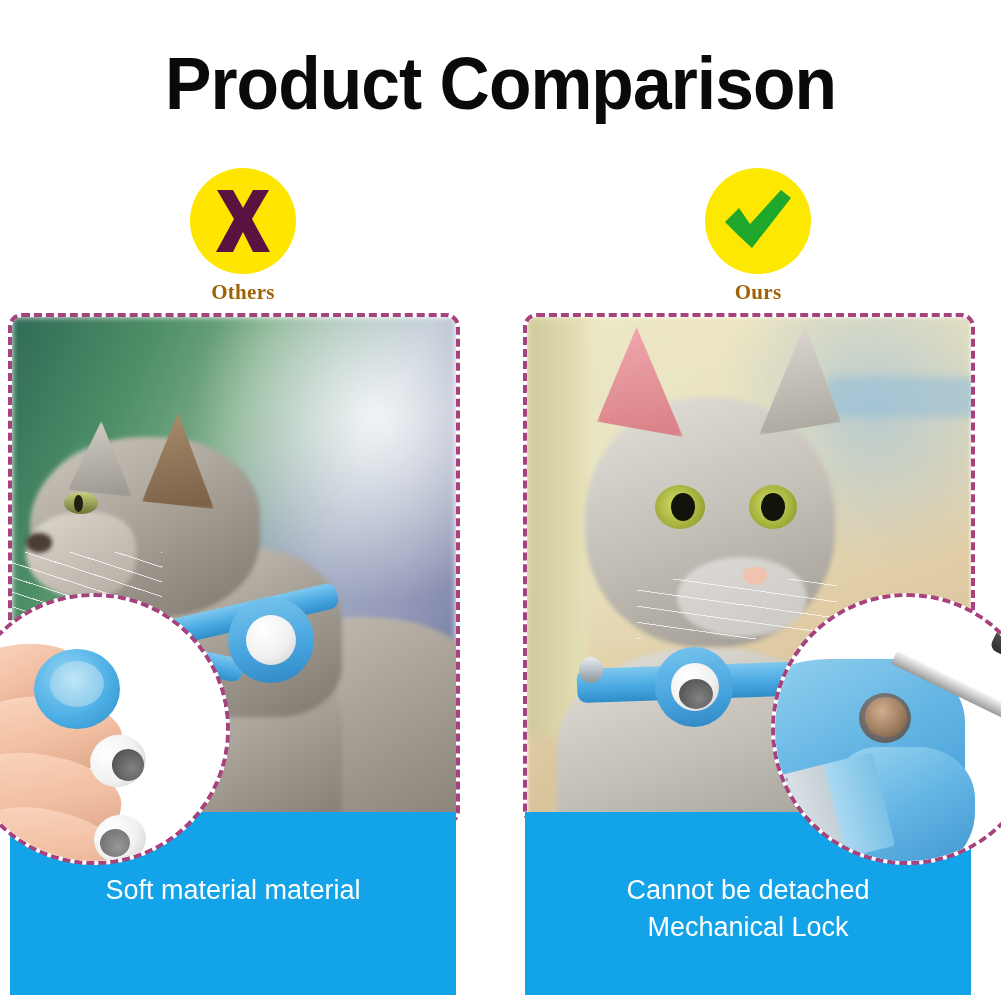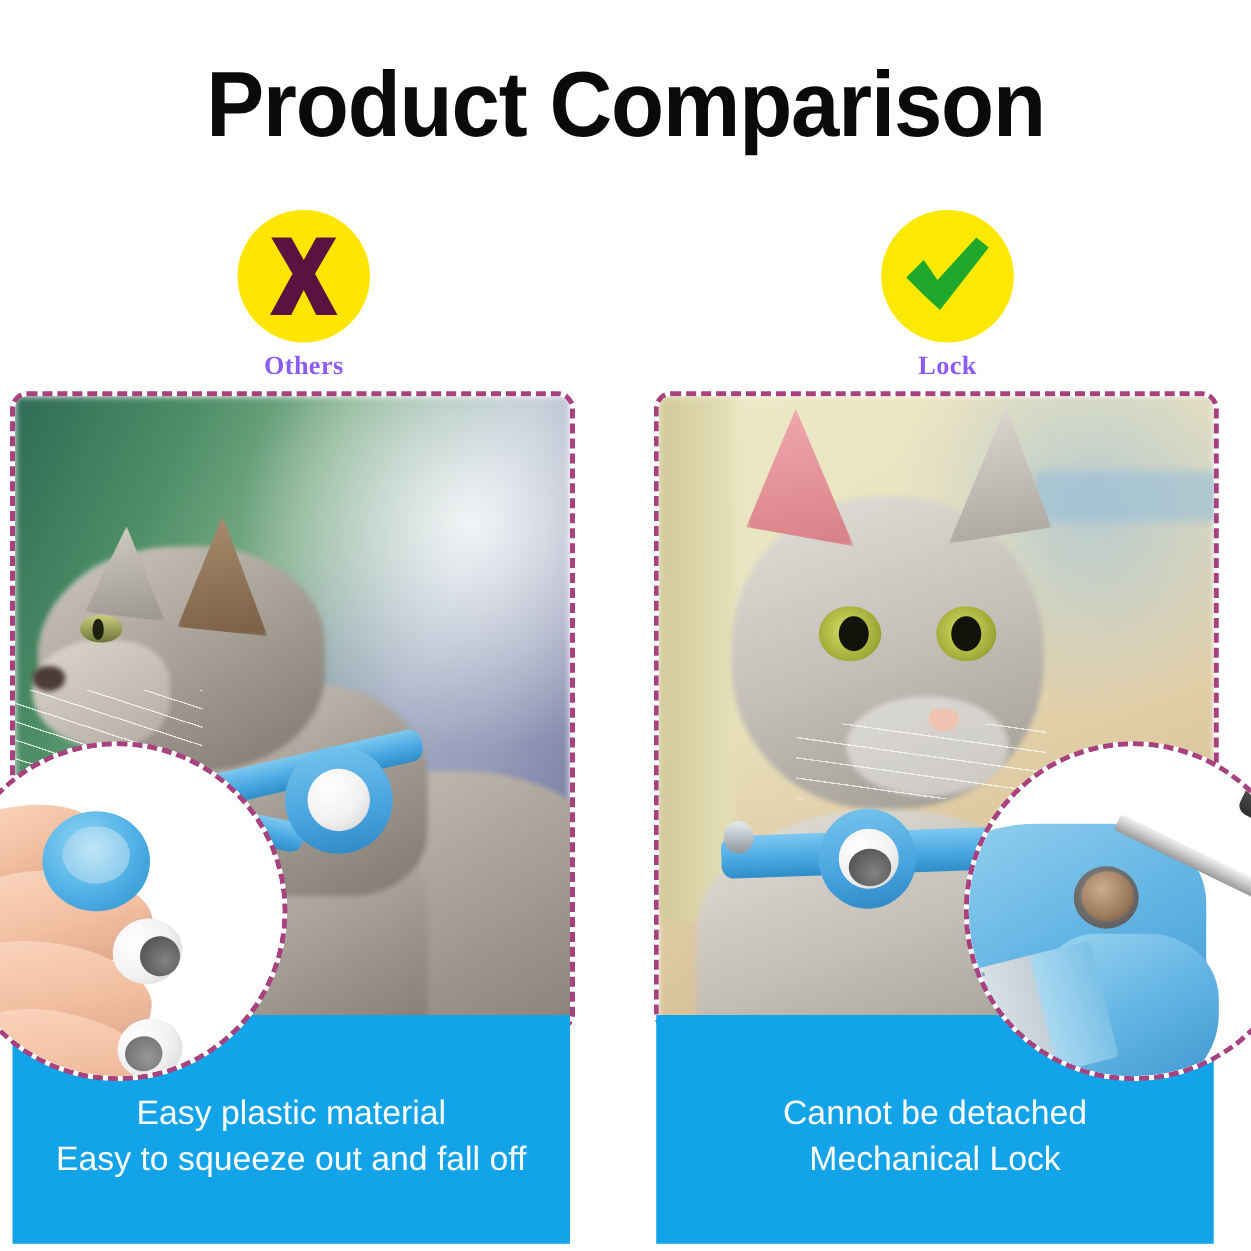--- a/index.html
+++ b/index.html
@@ -64,21 +64,21 @@
     inset: 0;
     display: flex;
     align-items: center;
     justify-content: center;
   }
   .badge-label {
     margin-top: 6px;
     font-family: "Liberation Serif", serif;
     font-weight: bold;
     font-size: 21px;
-    color: #8b5cf6;
+    color: #a16207;
     letter-spacing: 0.3px;
   }
 
   
   .panel {
     position: absolute;
     top: 145px;
     left: 0;
     width: 452px;
     height: 512px;
@@ -266,36 +266,35 @@
       <div class="shape" style="left:88px;top:64px;width:54px;height:46px;border-radius:50%;background:radial-gradient(circle at 45% 40%,#bfe5f8,#7cc3e8);"></div>
 
       <div class="airtag" style="position:absolute;left:128px;top:138px;width:56px;height:52px;transform:rotate(-18deg);"></div>
       <div class="airtag-dark" style="position:absolute;left:150px;top:152px;width:32px;height:32px;transform:rotate(-18deg);opacity:.85;"></div>
       <div class="airtag" style="position:absolute;left:132px;top:218px;width:52px;height:48px;transform:rotate(-10deg);"></div>
       <div class="airtag-dark" style="position:absolute;left:138px;top:232px;width:30px;height:28px;transform:rotate(-10deg);opacity:.7;"></div>
     </div>
   </div>
 
   <div class="caption-band">
-    <span class="caption-line">Easy plastic material</span>
-    <span class="caption-line">Easy to squeeze out and fall off</span>
+    <span class="caption-line">Soft material material</span>
   </div>
 </div>
 
 <div class="column" id="column-ours">
 
   <div class="badge-wrap">
     <div class="badge-circle">
       <div class="badge-glyph">
         <svg width="78" height="74" viewBox="0 0 78 74" aria-hidden="true">
           <polygon points="6,38 20,24 31,40 62,6 72,14 33,64 20,52" fill="#1fa82c"></polygon>
         </svg>
       </div>
     </div>
-    <div class="badge-label">Lock</div>
+    <div class="badge-label">Ours</div>
   </div>
 
   <div class="panel">
     <div class="photo">
       <div class="bg-layer" id="photo-ours-bg"></div>
 
       <div class="shape blur-m" style="left:300px;top:60px;width:150px;height:40px;background:rgba(150,190,215,.6);border-radius:6px;"></div>
       <div class="shape blur-m" style="left:0px;top:0px;width:60px;height:420px;background:linear-gradient(90deg,#cfc89a,#e6e0b8);"></div>
 
       <div class="shape fur-light blur-s" style="left:30px;top:330px;width:300px;height:200px;border-radius:50% 50% 0 0;"></div>

